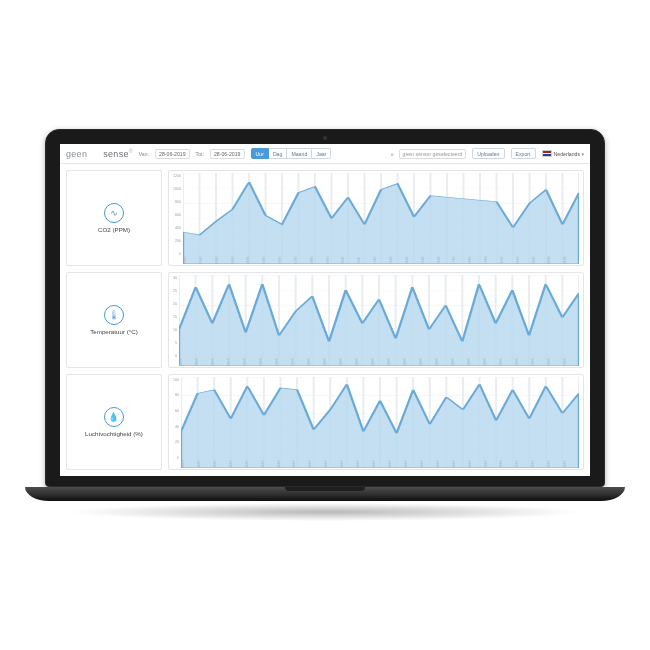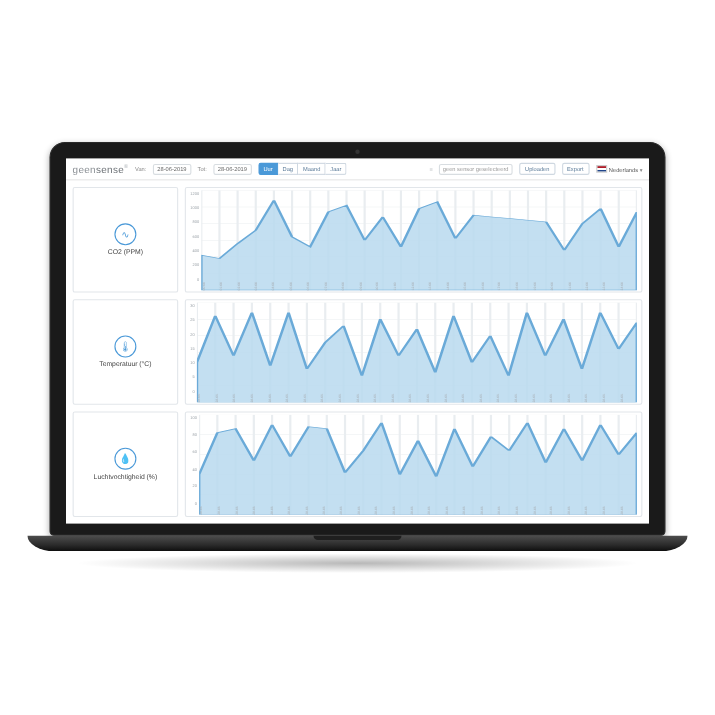--- a/index.html
+++ b/index.html
@@ -52,21 +52,21 @@
 
   
   .hdr {
     display: flex; align-items: center; gap: 6px;
     padding: 4px 6px;
     border-bottom: 1px solid #e6e6e6;
     color: #555;
     white-space: nowrap;
   }
   .brand { font-size: 9px; letter-spacing: .3px; color: #8a8f94; font-weight: 300; }
-  .brand b { color: #6b7075; font-weight: 500; }
+  .brand b { color: #6b7075; font-weight: 500; margin-left: 16px; }
   .sup { font-size: 5px; vertical-align: super; color: #aab0b5; }
   .lbl { color: #888; }
   .date { border: 1px solid #d8dde1; border-radius: 2px; padding: 1px 3px; color: #666; }
   .tabs { display: flex; }
   .tab { border: 1px solid #cfd8e1; padding: 1.5px 4px; color: #5b7b99; background: #fff; }
   .tab + .tab { border-left: none; }
   .tab.active { background: #4a99d8; color: #fff; border-color: #4a99d8; }
   .tab:first-child { border-radius: 2px 0 0 2px; }
   .tab:last-child { border-radius: 0 2px 2px 0; }
   .spacer { flex: 1; }

